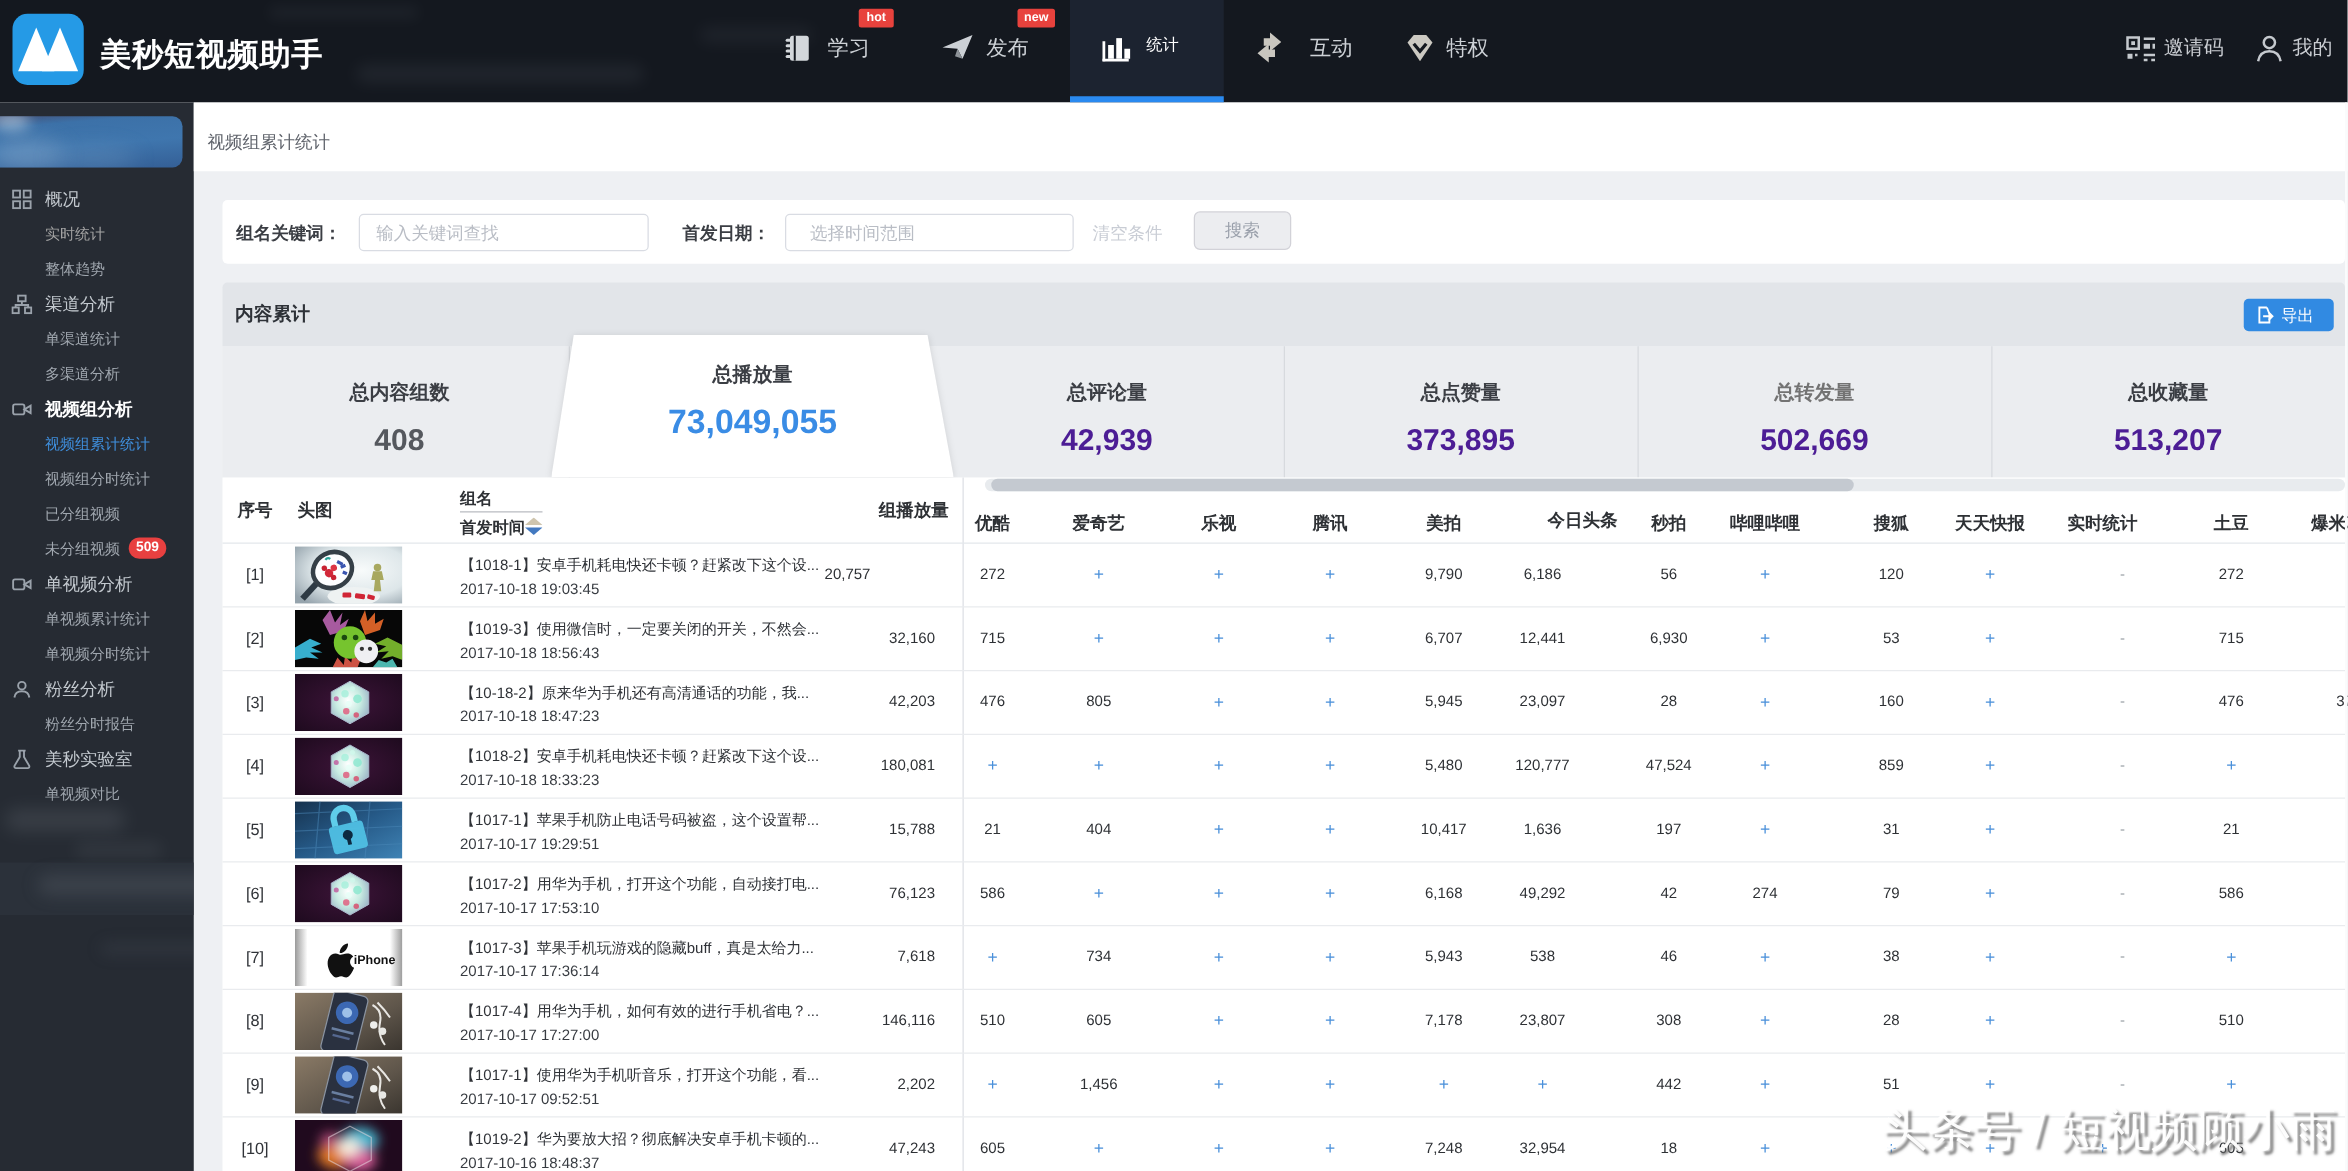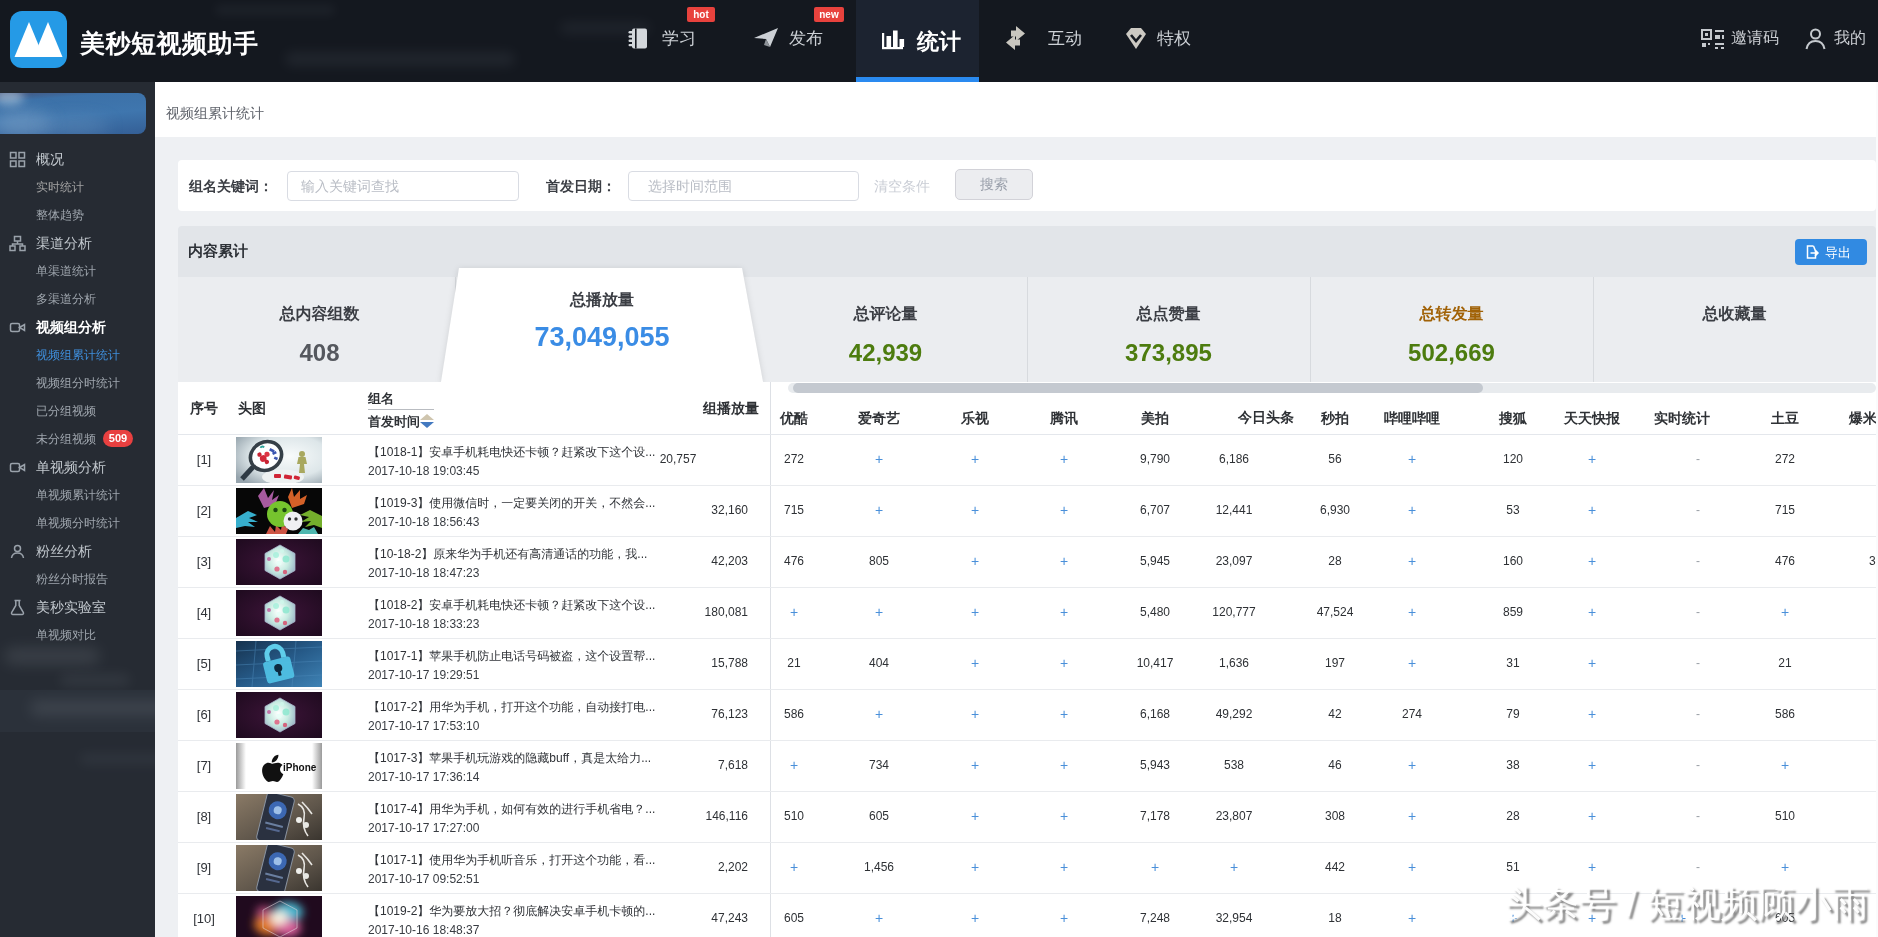--- a/index.html
+++ b/index.html
@@ -4,21 +4,21 @@
 html,body{margin:0;padding:0;width:1878px;height:937px;overflow:hidden;background:#eef0f3;font-family:"Liberation Sans",sans-serif;}
 .ab{position:absolute;}
 .idx{font-size:13px;color:#303338;text-align:center;}
 .ttl{font-size:12px;color:#2f3237;white-space:nowrap;}
 .dt{font-size:12px;color:#383c42;white-space:nowrap;}
 .num{font-size:12px;color:#2e3135;}
 .plus{font-size:14px;color:#4a90da;}
 .minus{font-size:12px;color:#9aa0a6;}
 .th{font-size:14px;font-weight:bold;color:#2e3135;white-space:nowrap;}
 .dknum{font-size:24px;font-weight:bold;color:#55585e;}
-.blnum{font-size:24px;font-weight:bold;color:#4d7c0f;}
+.blnum{font-size:24px;font-weight:bold;color:#4c1d95;}
 .navtx{font-size:17px;color:#cdd1d6;}
 </style></head>
 <body>
 
 <div class="ab" style="left:0;top:0;width:1878px;height:82px;background:#14181f;">
   <div class="ab" style="left:10px;top:11px;width:57px;height:57px;background:#259ae6;border-radius:12px;"></div>
   <svg class="ab" style="left:10px;top:11px;" width="57" height="57" viewBox="0 0 57 57">
       <polygon points="19,11 33.5,46 4.5,46" fill="#fff"></polygon>
       <polygon points="38,11 52.5,46 23.5,46" fill="#fff"></polygon>
     </svg>
@@ -50,21 +50,21 @@
   <div class="ab" style="left:856px;top:0;width:123px;height:77px;background:#1c2330;border-bottom:5px solid #2a8af0;"></div>
   <svg class="ab" style="left:879px;top:25px;" width="27" height="27" viewBox="0 0 27 27">
       <g fill="#fff">
         <rect x="3" y="22" width="21" height="2.2"></rect>
         <rect x="3" y="8" width="2.2" height="16"></rect>
         <rect x="7.5" y="11" width="4.6" height="11"></rect>
         <rect x="14" y="5.5" width="4.6" height="16.5"></rect>
         <rect x="20.5" y="14" width="4.6" height="8"></rect>
       </g>
     </svg>
-  <div class="ab" style="left:917px;top:27px;font-size:22px;font-weight:bold;color:#fff;">统计</div>
+  <div class="ab" style="left:917px;top:27px;font-size:13px;font-weight:normal;color:#fff;">统计</div>
 
   <svg class="ab" style="left:1003px;top:25px;" width="28" height="27" viewBox="0 0 28 27">
       <g fill="#c9c6bf">
         <polygon points="13,1 22,8.5 13,16 13,11.5 8,11.5 8,5.5 13,5.5"></polygon>
         <polygon points="12,10 3,17.5 12,25 12,20.5 17,20.5 17,14.5 12,14.5"></polygon>
       </g>
     </svg>
   <div class="ab navtx" style="left:1037px;top:27px;margin-left:11px;">互动</div>
 
   <svg class="ab" style="left:1122px;top:25px;" width="28" height="27" viewBox="0 0 28 27">
@@ -206,25 +206,26 @@
   </div>
 <div class="ab" style="left:744px;top:277px;width:283px;height:105px;text-align:center;">
 <div style="margin-top:27px;font-size:16px;font-weight:bold;color:#3b3e44;">总评论量</div>
 <div class="blnum" style="margin-top:14px;">42,939</div>
   </div>
 <div class="ab" style="left:1027px;top:277px;width:283px;height:105px;text-align:center;">
 <div style="margin-top:27px;font-size:16px;font-weight:bold;color:#3b3e44;">总点赞量</div>
 <div class="blnum" style="margin-top:14px;">373,895</div>
   </div>
 <div class="ab" style="left:1310px;top:277px;width:283px;height:105px;text-align:center;">
-<div style="margin-top:27px;font-size:16px;font-weight:bold;color:#a16207;">总转发量</div>
+<div style="margin-top:27px;font-size:16px;font-weight:bold;color:#737373;">总转发量</div>
 <div class="blnum" style="margin-top:14px;">502,669</div>
   </div>
 <div class="ab" style="left:1593px;top:277px;width:283px;height:105px;text-align:center;">
 <div style="margin-top:27px;font-size:16px;font-weight:bold;color:#3b3e44;">总收藏量</div>
+<div class="blnum" style="margin-top:14px;">513,207</div>
   </div>
 <div class="ab" style="left:441px;top:268px;width:322px;height:114px;filter:drop-shadow(0 1px 3px rgba(0,0,0,0.12));">
     <div style="width:322px;height:114px;background:#fff;clip-path:polygon(18px 0, 301px 0, 322px 114px, 0 114px);"></div>
   </div>
 <div class="ab" style="left:441px;top:268px;width:322px;height:114px;text-align:center;">
   <div style="margin-top:22px;font-size:16px;font-weight:bold;color:#3b3e44;">总播放量</div>
   <div style="margin-top:11px;font-size:27px;font-weight:bold;color:#3a8ce5;">73,049,055</div>
 </div>
 
 <div class="ab" style="left:178px;top:382px;width:1698px;height:555px;background:#fff;"></div>

